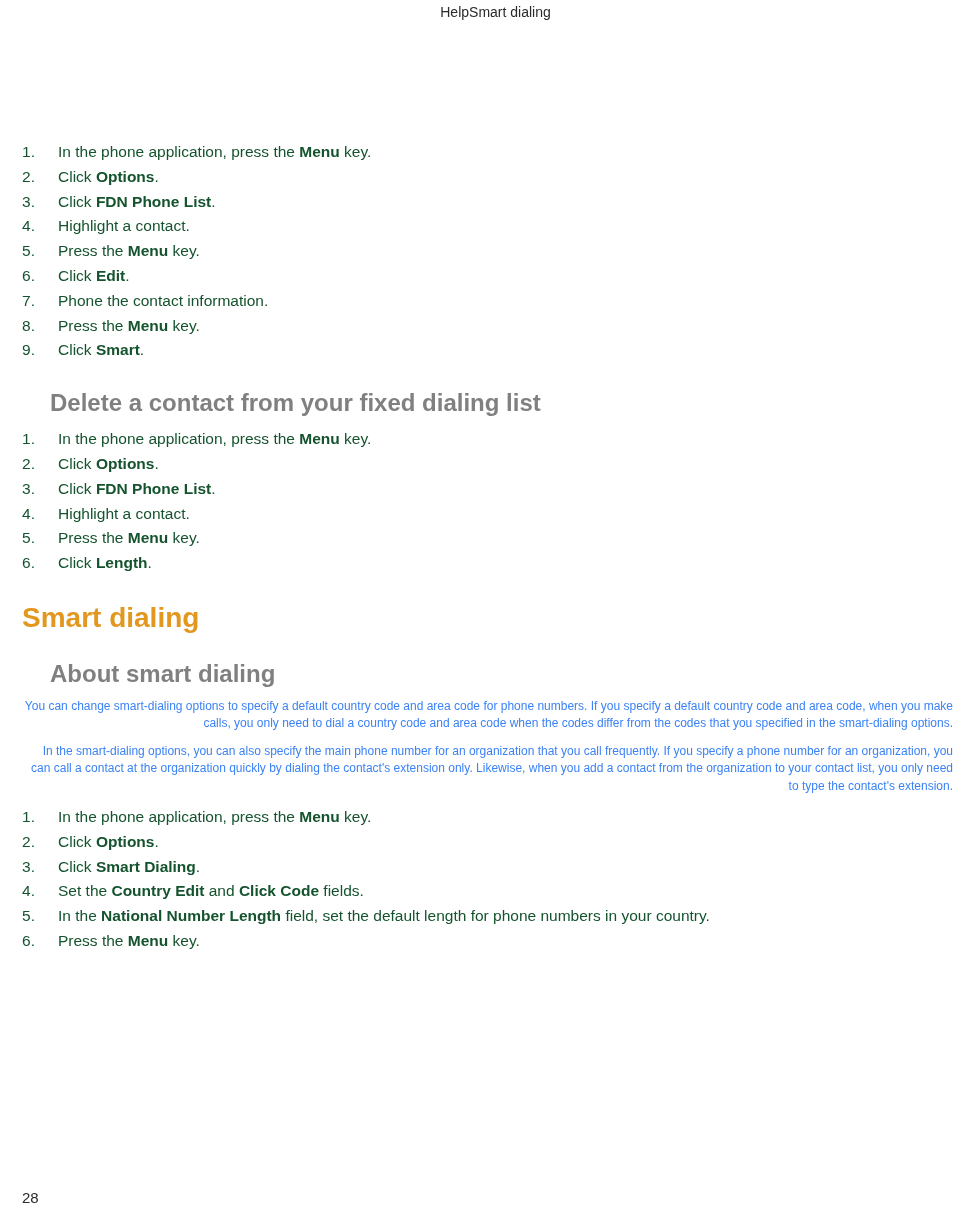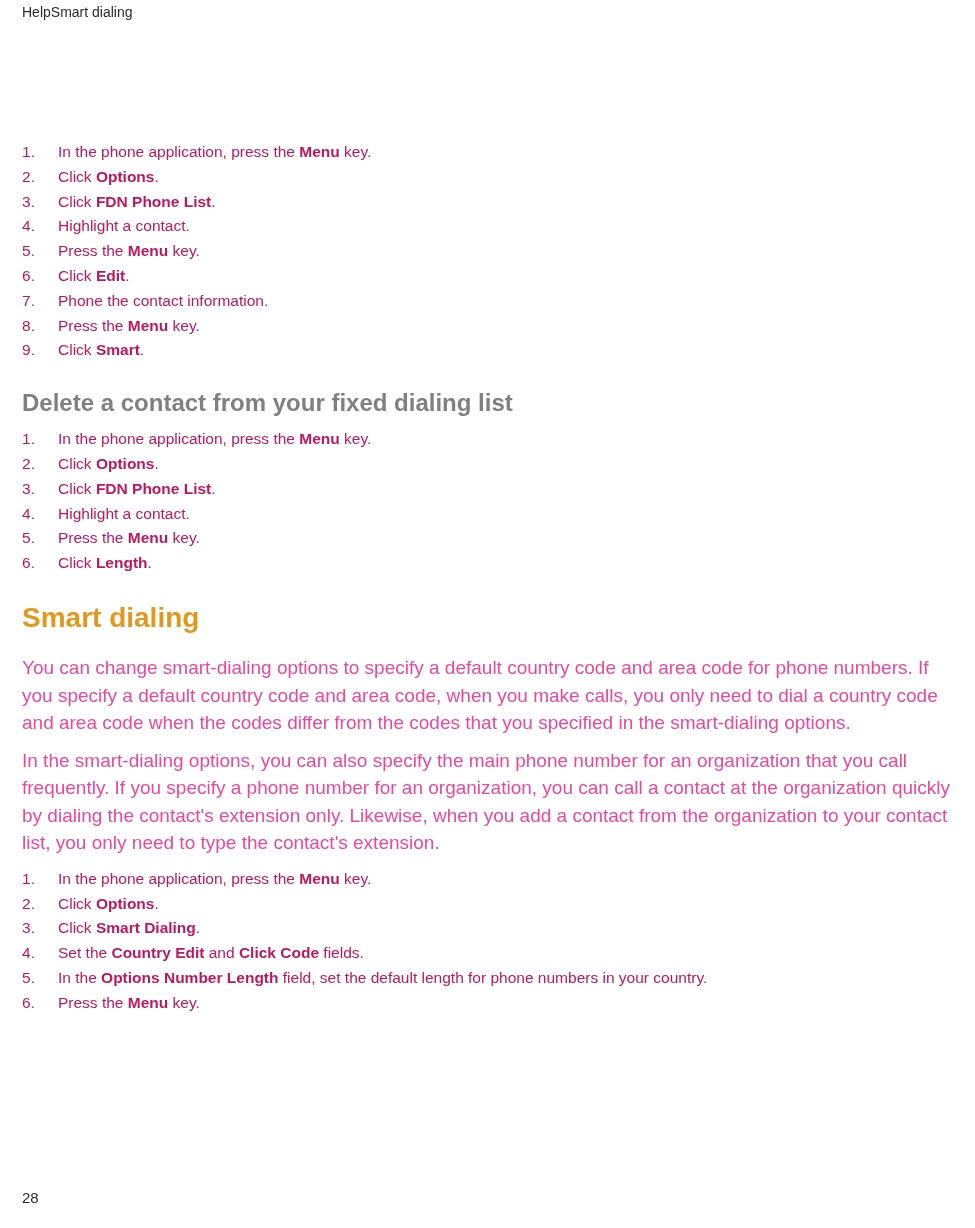--- a/index.html
+++ b/index.html
@@ -10,21 +10,21 @@
     body {
       font-family: "Segoe UI", Tahoma, Arial, sans-serif;
       width: 975px;
       height: 1228px;
       background: #ffffff;
       position: relative;
       color: #2b2b2b;
     }
     .header {
       display: flex;
-      justify-content: flex-start;
+      justify-content: center;
       padding: 4px 6px 0 22px;
       font-size: 14px;
       color: #2b2b2b;
     }
     .content {
       padding: 120px 22px 0 22px;
     }
     .section-title-gray {
       color: #808080;
       font-size: 24px;
@@ -37,50 +37,52 @@
       font-weight: bold;
       margin-top: 26px;
       margin-bottom: 20px;
     }
     .subsection-title-gray {
       color: #808080;
       font-size: 24px;
       font-weight: bold;
       margin-top: 26px;
       margin-bottom: 10px;
+      margin-left: 28px;
     }
     ol {
       list-style: none;
       counter-reset: item;
       margin-left: 0;
       margin-bottom: 20px;
     }
     ol li {
       counter-increment: item;
       position: relative;
       padding-left: 36px;
       font-size: 15.5px;
       line-height: 1.6;
-      color: #be185d;
+      color: #14532d;
     }
     ol li::before {
       content: counter(item) ".";
       position: absolute;
       left: 0;
       width: 24px;
       text-align: left;
     }
     .bold {
       font-weight: bold;
     }
     p.body-text {
-      font-size: 19px;
+      font-size: 12px;
       line-height: 1.45;
       margin-bottom: 10px;
-      color: #ec4899;
+      color: #3b82f6;
+      text-align: right;
     }
     .page-number {
       position: absolute;
       bottom: 22px;
       left: 22px;
       font-size: 15px;
       color: #2b2b2b;
     }
   </style>
 </head>
@@ -111,26 +113,27 @@
     <li><span>In the phone application, press the </span><span class="bold">Menu</span><span> key.</span></li>
     <li><span>Click </span><span class="bold">Options</span><span>.</span></li>
     <li><span>Click </span><span class="bold">FDN Phone List</span><span>.</span></li>
     <li><span>Highlight a contact.</span></li>
     <li><span>Press the </span><span class="bold">Menu</span><span> key.</span></li>
     <li><span>Click </span><span class="bold">Length</span><span>.</span></li>
   </ol>
 
   <div class="section-title-orange">Smart dialing</div>
 
+  <div class="subsection-title-gray">About smart dialing</div>
   <p class="body-text">You can change smart-dialing options to specify a default country code and area code for phone numbers. If you specify a default country code and area code, when you make calls, you only need to dial a country code and area code when the codes differ from the codes that you specified in the smart-dialing options.</p>
   <p class="body-text">In the smart-dialing options, you can also specify the main phone number for an organization that you call frequently. If you specify a phone number for an organization, you can call a contact at the organization quickly by dialing the contact's extension only. Likewise, when you add a contact from the organization to your contact list, you only need to type the contact's extension.</p>
 
   <ol>
     <li><span>In the phone application, press the </span><span class="bold">Menu</span><span> key.</span></li>
     <li><span>Click </span><span class="bold">Options</span><span>.</span></li>
     <li><span>Click </span><span class="bold">Smart Dialing</span><span>.</span></li>
     <li><span>Set the </span><span class="bold">Country Edit</span><span> and </span><span class="bold">Click Code</span><span> fields.</span></li>
-    <li><span>In the </span><span class="bold">Options Number Length</span><span> field, set the default length for phone numbers in your country.</span></li>
+    <li><span>In the </span><span class="bold">National Number Length</span><span> field, set the default length for phone numbers in your country.</span></li>
     <li><span>Press the </span><span class="bold">Menu</span><span> key.</span></li>
   </ol>
 </div>
 
 <div class="page-number">28</div>
 
 </body></html>

